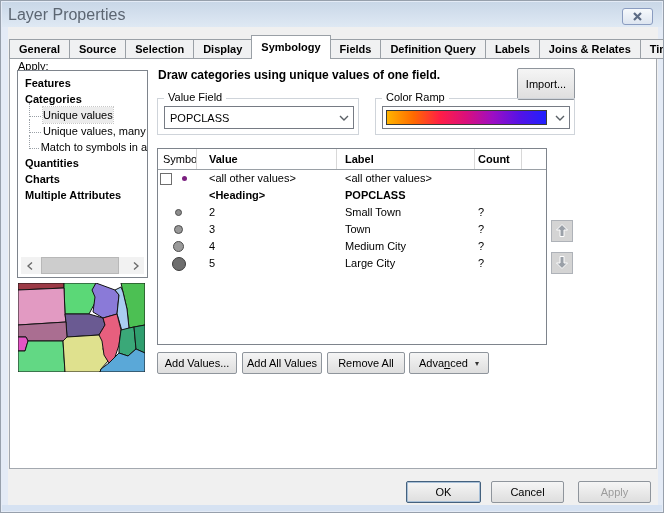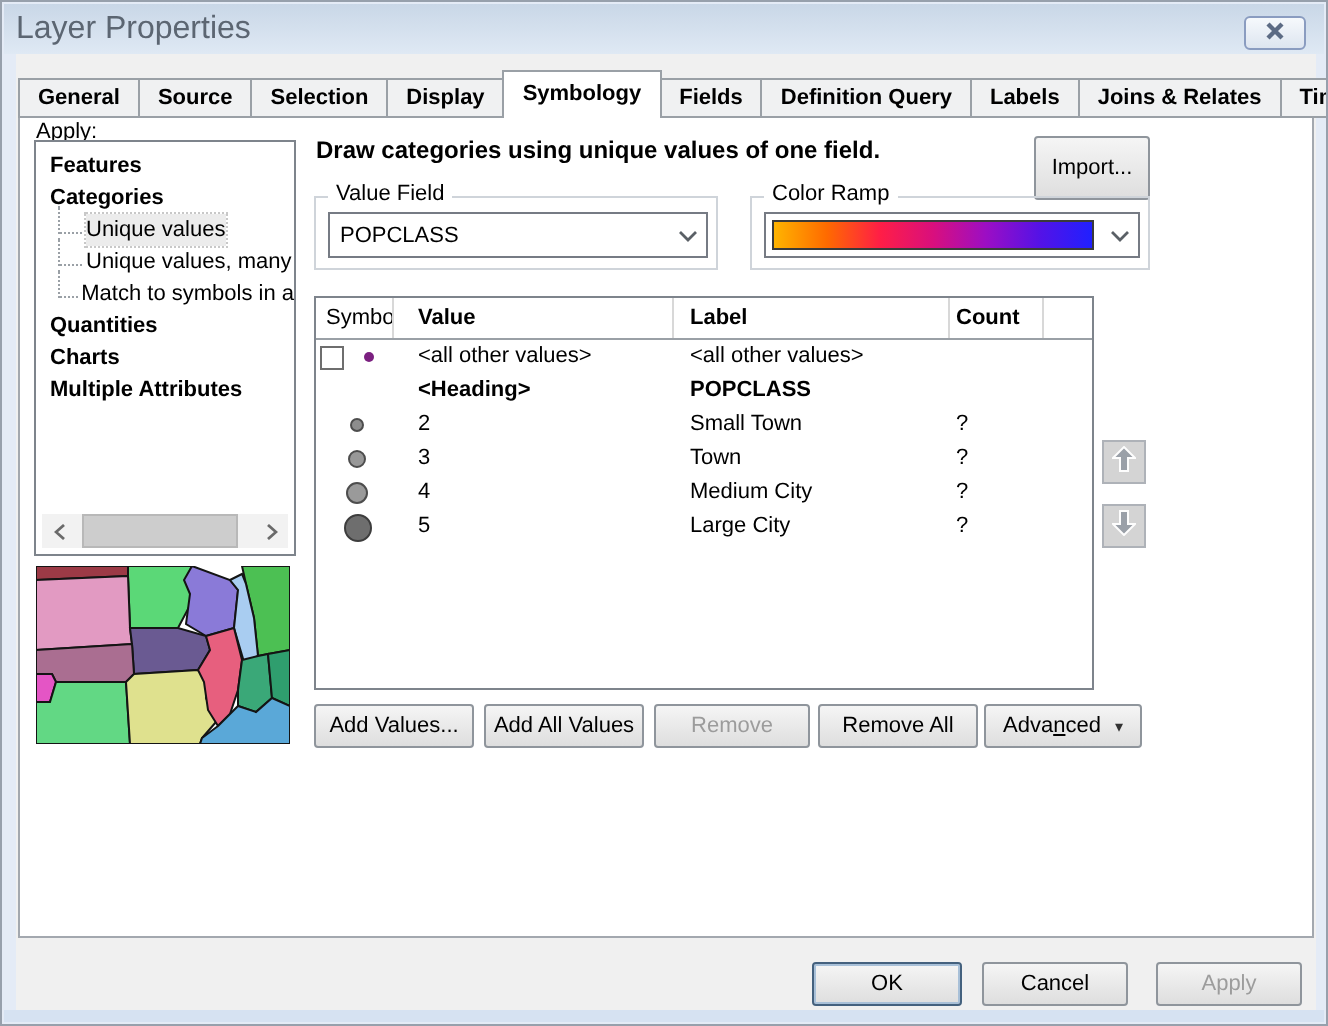--- a/index.html
+++ b/index.html
@@ -316,21 +316,20 @@
       <span>
         <svg width="12" height="13" viewBox="0 0 12 13">
             <path d="M6,12.5 L0.5,7 L4,7 L4,0.5 L8,0.5 L8,7 L11.5,7 Z" fill="#9aa0a8" stroke="#fdfdfd" stroke-width="1"></path>
           </svg>
       </span>
     </div>
 
     <div class="actions" id="action-buttons">
         <button class="btn">Add Values...</button>
         <button class="btn">Add All Values</button>
-        <button class="btn disabled">Remove</button>
         <button class="btn">Remove All</button>
         <button class="btn">
           <span>Adva</span>
           <span class="key-u">n</span>
           <span>ced</span>
           <span class="menu-arrow">▾</span>
         </button>
       </div>
 
   </div>

